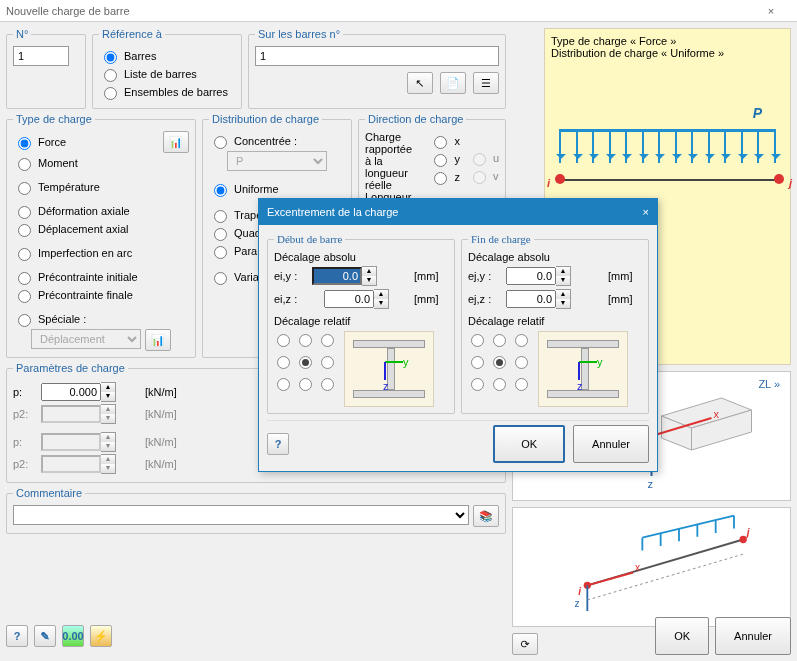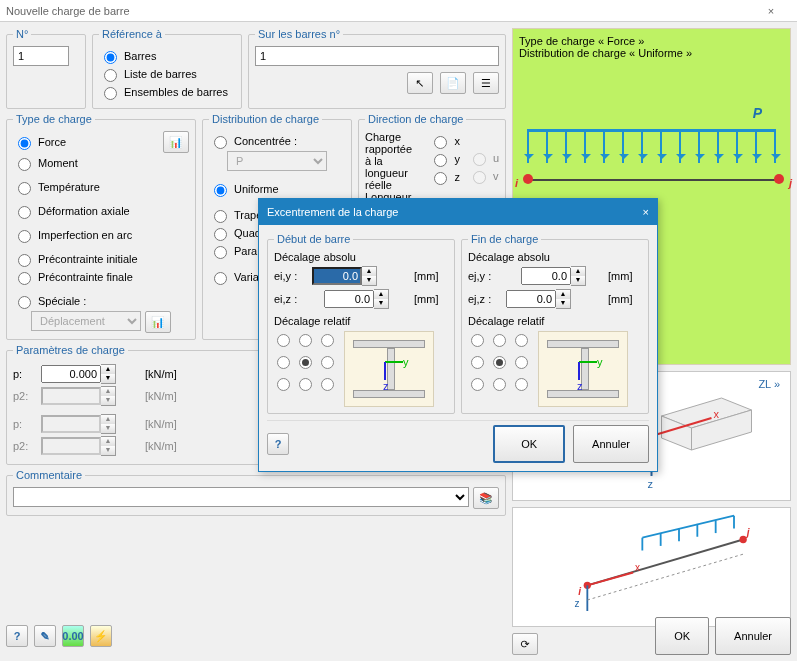--- a/index.html
+++ b/index.html
@@ -16,21 +16,21 @@
   input[type=text], input[type=number], select { border: 1px solid #999; background: #fff; padding: 2px 4px; height: 20px; }
   .numinput { width: 60px; text-align: right; }
   .radio-line { display: flex; align-items: center; gap: 4px; margin: 2px 0; }
   .iconbtn { width: 26px; height: 22px; border: 1px solid #aaa; background: linear-gradient(#fdfdfd,#e6e6e6); display: inline-flex; align-items: center; justify-content: center; border-radius: 2px; }
   .iconbtn.ml { margin-left: 4px; }
   .btn { height: 38px; padding: 0 18px; border: 1px solid #888; background: linear-gradient(#fdfdfd,#e6e6e6); border-radius: 2px; }
   .btn.primary { border: 2px solid #2a6aa8; padding: 0 26px; }
   .spinner-wrap { display: inline-flex; align-items: center; }
   .spinner-wrap .up-down { display: flex; flex-direction: column; border: 1px solid #999; border-left: none; height: 20px; }
   .spinner-wrap .up-down div { width: 14px; height: 9px; background: linear-gradient(#fdfdfd,#e0e0e0); font-size: 7px; text-align: center; line-height: 8px; }
-  .preview-box { background: #bef264; border: 1px solid #d8d0b8; flex: 1; min-height: 140px; position: relative; padding: 6px; }
+  .preview-box { background: #fef9c3; border: 1px solid #d8d0b8; flex: 1; min-height: 140px; position: relative; padding: 6px; margin-left: 32px; }
   .arrowbar { position: absolute; left: 14px; right: 14px; top: 100px; height: 26px; border-top: 3px solid #1e90d0; }
   .arrowbar::before, .arrowbar::after { content: ""; }
   .load-arrows { position: absolute; left: 14px; right: 14px; top: 100px; height: 40px; display: flex; justify-content: space-between; }
   .load-arrows span { width: 1px; border-left: 2px solid #1e90d0; height: 34px; position: relative; }
   .load-arrows span::after { content: ""; position: absolute; bottom: -1px; left: -5px; border: 5px solid transparent; border-top-color: #1e90d0; }
   .beamline { position: absolute; left: 14px; right: 14px; top: 150px; height: 2px; background: #444; }
   .node-i { position: absolute; left: 10px; top: 145px; width: 10px; height: 10px; background: #d33; border-radius: 50%; color: #d33; }
   .node-j { position: absolute; right: 6px; top: 145px; width: 10px; height: 10px; background: #d33; border-radius: 50%; }
   .plabel { position: absolute; right: 28px; top: 76px; color: #1d70b0; font-weight: bold; font-style: italic; font-size: 14px; }
   .axes-box { background:#fff; border:1px solid #c8c8c8; height:130px; position:relative; padding:4px; }
@@ -39,21 +39,21 @@
   .bottombar .spacer { flex:1; }
   .checkbox-line { display:flex; align-items:center; gap:6px; margin:3px 0; color:#888; }
   .checkbox-box { width:13px; height:13px; border:1px solid #999; background:#f4f4f4; }
   .greyed { color:#888; }
   .greyed input, .greyed select { background:#f0f0f0; color:#888; }
   
   .modal { position:absolute; left:258px; top:198px; width:400px; background:#f0f0f0; border:1px solid #1e7fbf; box-shadow:2px 2px 8px rgba(0,0,0,.25); }
   .modal .dlgtitle { height:26px; background:#1e7fbf; color:#fff; display:flex; align-items:center; padding:0 8px; }
   .modal .dlgtitle .dlgclose { margin-left:auto; color:#fff; }
   .modal .dlgbody { padding:8px; display:grid; grid-template-columns:1fr 1fr; gap:6px; }
-  .subgroup legend { color:#2a6aa8; }
+  .subgroup legend { color:#2a6aa8;font-family:Liberation Serif, serif; }
   .grid33 { display:grid; grid-template-columns:repeat(3,18px); grid-template-rows:repeat(3,18px); gap:4px; }
   .grid33 .rb { width:13px; height:13px; border:1px solid #888; border-radius:50%; background:#fff; margin:auto; }
   .grid33 .rb.sel::after { content:""; display:block; width:7px; height:7px; background:#444; border-radius:50%; margin:2px; }
   .ibeam-preview { width:90px; height:76px; background:#faf5e3; border:1px solid #d8d0b8; float:right; position:relative; }
   .ibeam-preview .fl { position:absolute; left:8px; right:8px; height:8px; background:#ddd; border:1px solid #999; }
   .ibeam-preview .fl.top { top:8px; } .ibeam-preview .fl.bot { bottom:8px; }
   .ibeam-preview .web { position:absolute; left:42px; top:16px; bottom:16px; width:8px; background:#ddd; border:1px solid #999; }
   .dlg-buttons { grid-column:1/3; display:flex; gap:8px; justify-content:flex-end; align-items:center; padding-top:4px; border-top:1px solid #ddd; }
   .dlg-buttons .help { margin-right:auto; }
   .param-row { display:grid; grid-template-columns:24px 100px 48px; gap:4px; align-items:center; margin:2px 0; }
@@ -117,20 +117,24 @@
             <input type="radio" style="">
             <span>Moment</span>
           </div>
         <div class="radio-line" style="margin-top:8px">
             <input type="radio" style="">
             <span>Température</span>
           </div>
         <div class="radio-line" style="margin-top:8px">
             <input type="radio" style="">
             <span>Déformation axiale</span>
+          </div>
+        <div class="radio-line">
+            <input type="radio" style="">
+            <span>Déplacement axial</span>
           </div>
         <div class="radio-line" style="margin-top:8px">
             <input type="radio" style="">
             <span>Imperfection en arc</span>
           </div>
         <div class="radio-line" style="margin-top:8px">
             <input type="radio" style="">
             <span>Précontrainte initiale</span>
           </div>
         <div class="radio-line">
@@ -440,21 +444,21 @@
             <line x1="0" y1="0" x2="0" y2="18" stroke="#22d" stroke-width="2"></line>
               <text x="-2" y="28" fill="#22d" font-size="10">z</text>
           </svg>
         </div>
       </div>
     </fieldset>
 
     <fieldset class="subgroup">
       <legend>Fin de charge</legend>
       <div>Décalage absolu</div>
-      <div style="display:grid;grid-template-columns:34px auto 34px;gap:19px;align-items:center;margin:3px 0">
+      <div style="display:grid;grid-template-columns:34px auto 34px;gap:4px;align-items:center;margin:3px 0">
         <span>ej,y :</span>
         <span class="spinner-wrap">
             <input class="numinput" style="width: 50px;" value="0.0">
             <span class="up-down">
               <div>▲</div>
               <div>▼</div>
             </span>
           </span>
         <span>[mm]</span>
       </div>

